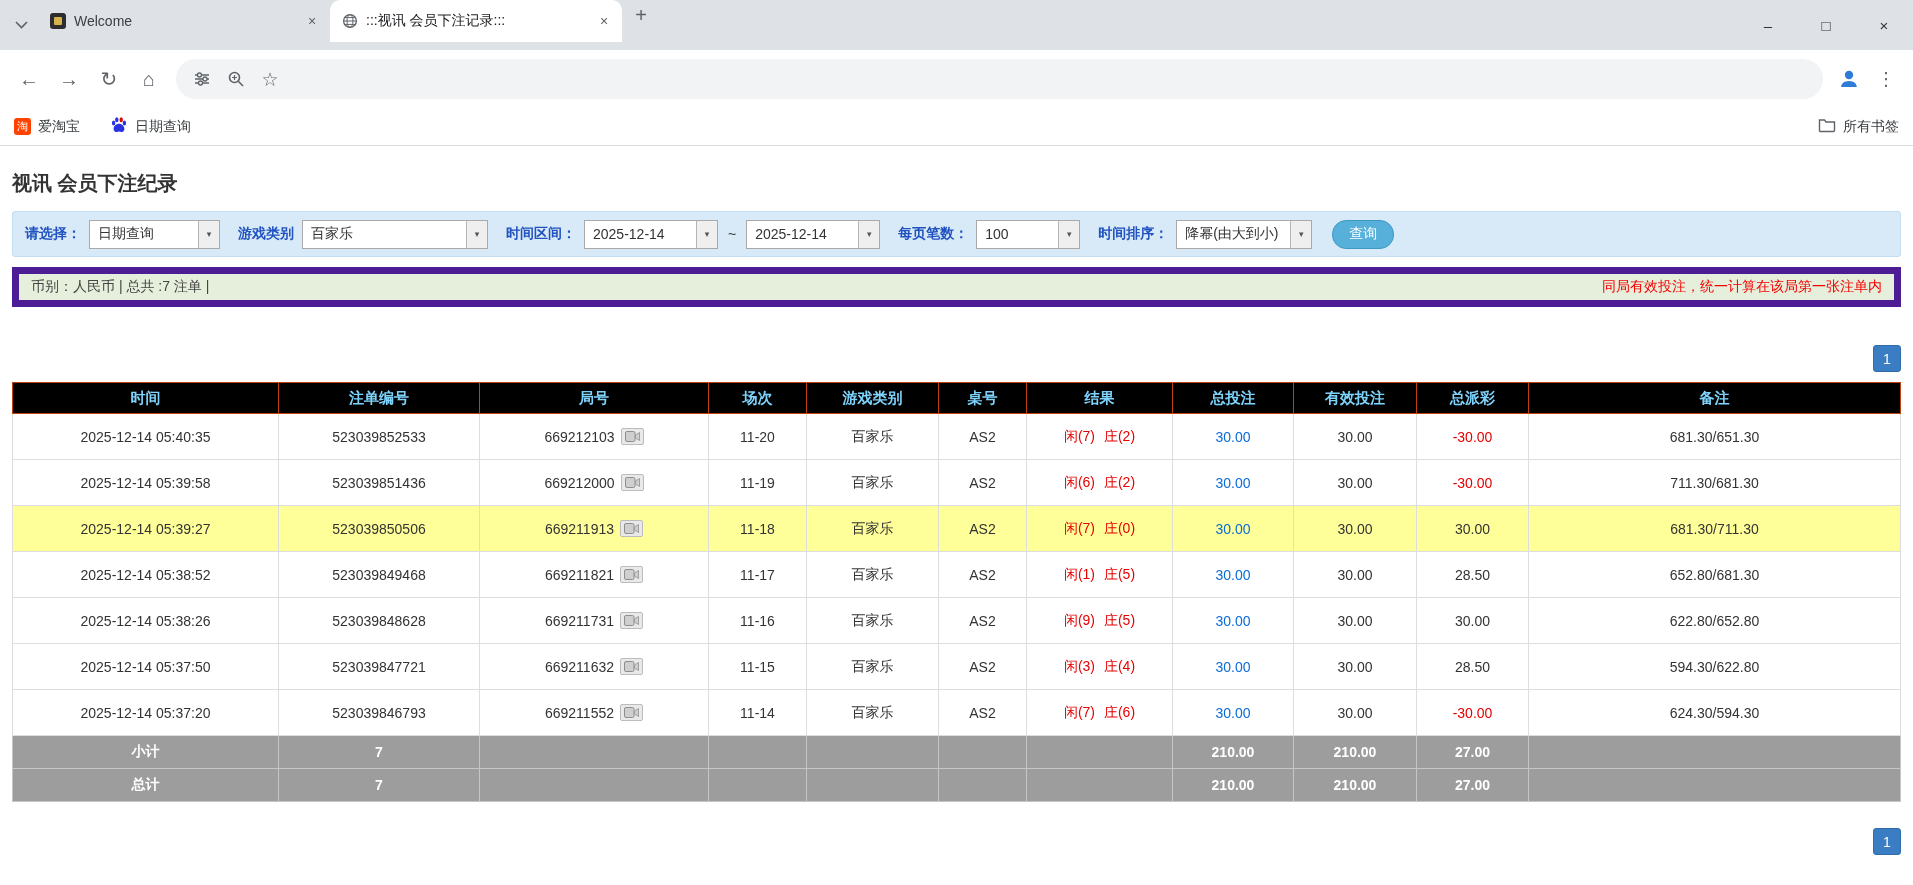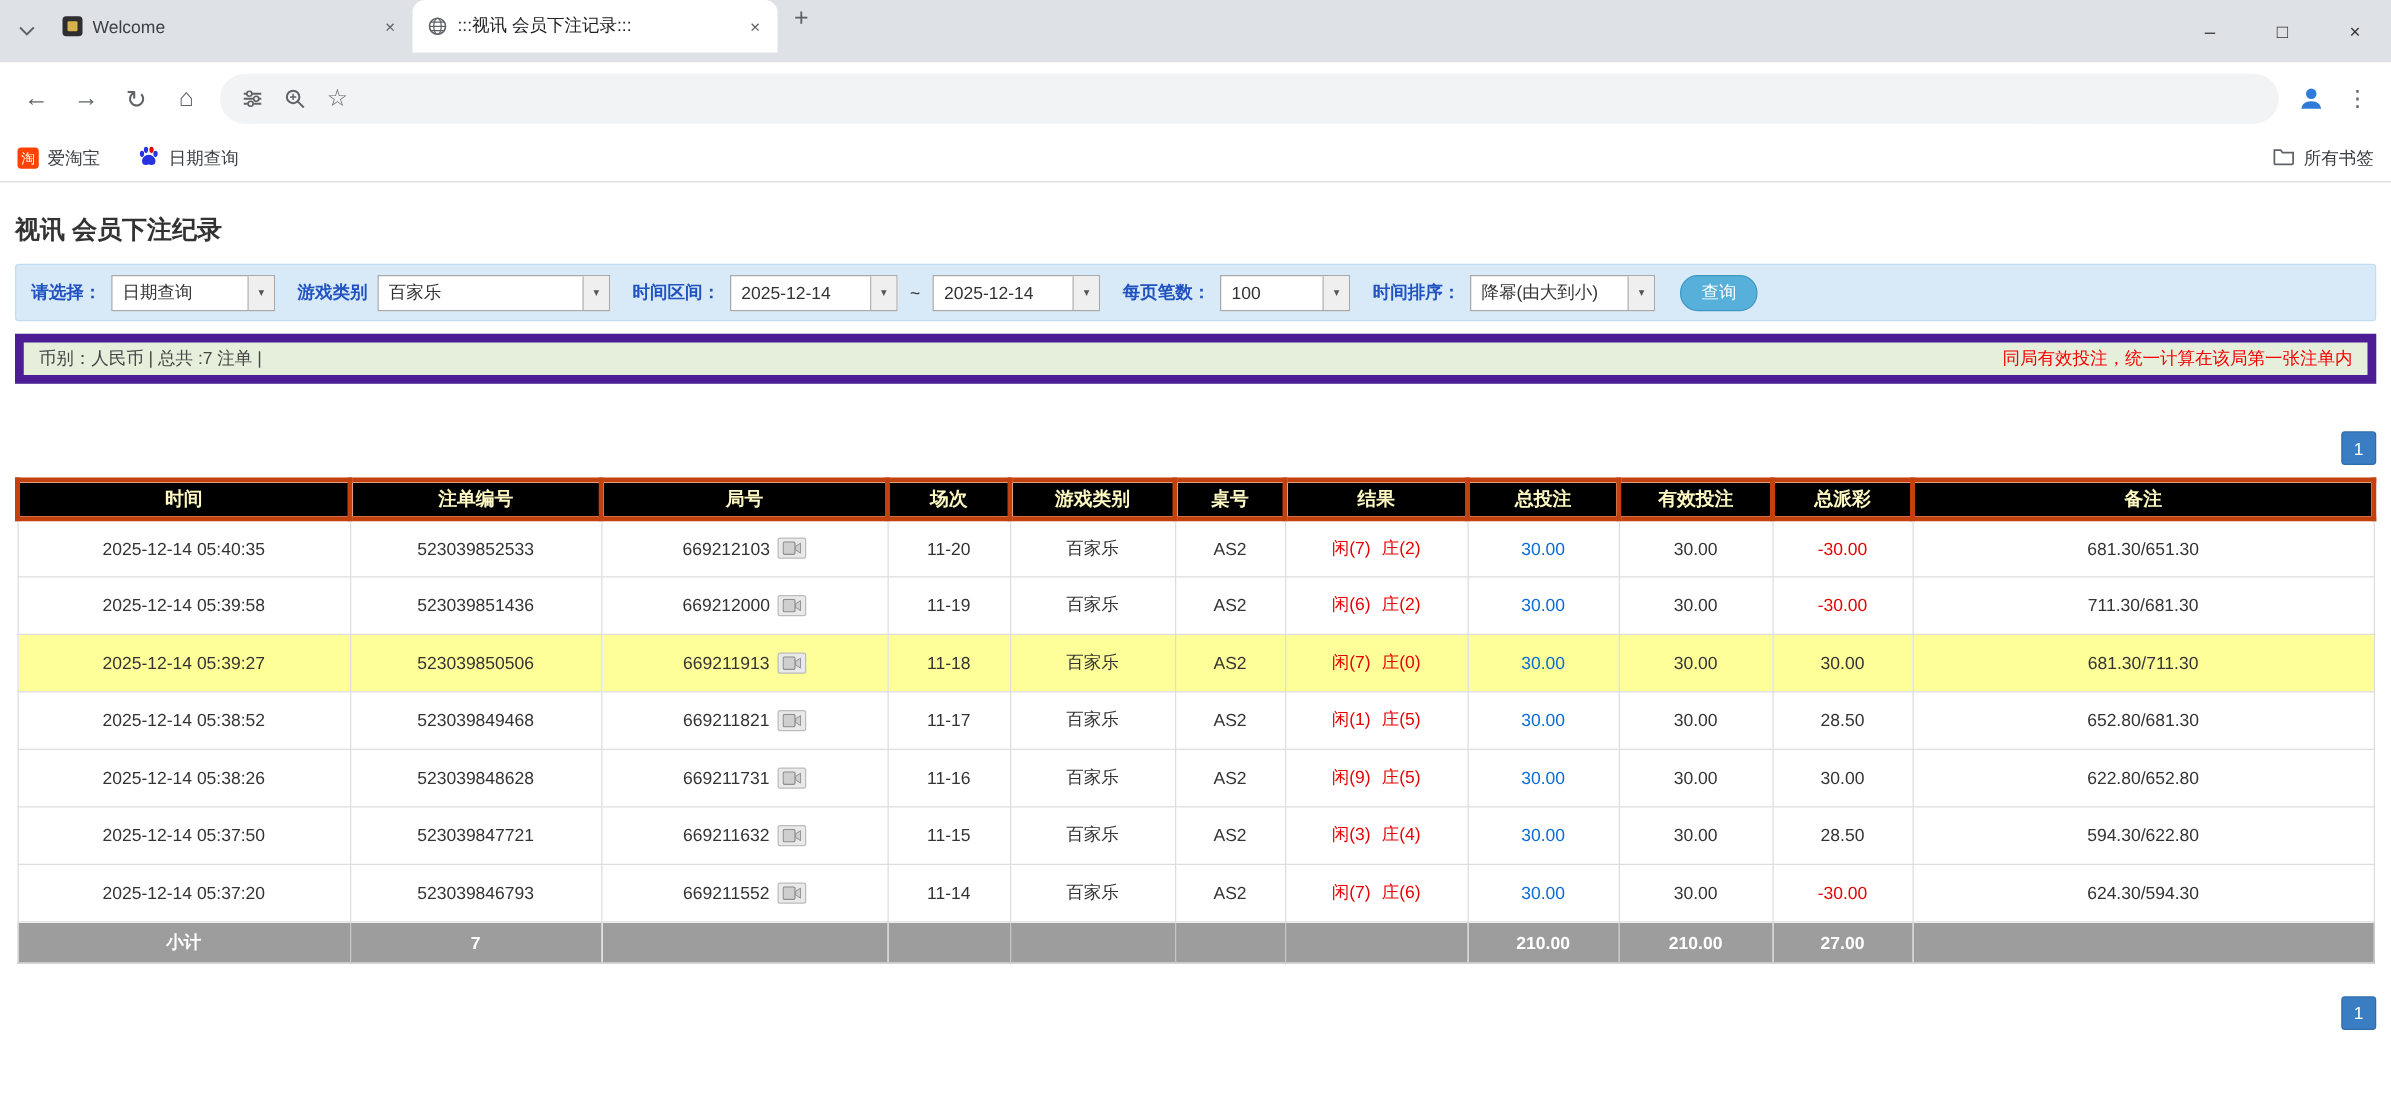--- a/index.html
+++ b/index.html
@@ -49,21 +49,21 @@
   .info-bar{margin-top:10px;background:#e5efdb;border:7px solid #4c1d95;height:40px;display:flex;align-items:center;justify-content:space-between;padding:0 12px;font-size:14px}
   .info-left{color:#444}
   .info-right{color:#f50000}
 
   .pager{display:flex;justify-content:flex-end}
   .pager.top{margin:38px 0 10px}
   .pager.bottom{margin:26px 0 0}
   .pager-btn{min-width:28px;height:27px;background:#3b7dc2;border:1px solid #2f6cab;color:#fff;font-size:14px;border-radius:3px;cursor:pointer}
 
   table{width:100%;border-collapse:collapse;table-layout:fixed}
-  th{background:#000;color:#fef9c3;font-size:15px;font-weight:700;height:31px;border:4px solid #c2410c;white-space:nowrap;overflow:hidden}
+  th{background:#000;color:#7dd3fc;font-size:15px;font-weight:700;height:31px;border:1px solid #c2410c;white-space:nowrap;overflow:hidden}
   td{height:46px;text-align:center;font-size:14px;color:#333;border:1px solid #ddd;background:#fff;white-space:nowrap;overflow:hidden}
   tr.hl td{background:#ffff99}
   tr.sum td{background:#9d9d9d;color:#fff;font-weight:700;height:33px;border-color:#c6c6c6}
   .round-wrap{display:inline-flex;align-items:center;gap:6px}
   .cam{display:inline-flex;align-items:center;background:#e9e9e9;border:1px solid #bcbcbc;border-radius:2px;padding:2px 3px;cursor:pointer}
   .res{color:#e60000}
   .res + .res{margin-left:5px}
   .bet-link{color:#0a6cd6;cursor:pointer;text-decoration:none}
   .neg{color:#e60000}
 </style>
@@ -196,21 +196,21 @@
       <span class="combo-btn">▾</span>
     </div>
 
     <span class="flabel">每页笔数：</span>
     <div class="combo" style="width:104px">
       <span class="combo-val">100</span>
       <span class="combo-btn">▾</span>
     </div>
 
     <span class="flabel">时间排序：</span>
-    <div class="combo" style="width:148px">
+    <div class="combo" style="width:136px">
       <span class="combo-val">降幂(由大到小)</span>
       <span class="combo-btn">▾</span>
     </div>
 
     <button class="search-btn">查询</button>
   </div>
 
   <div class="info-bar">
     <span class="info-left">币别：人民币 | 总共 :7 注单 |</span>
     <span class="info-right">同局有效投注，统一计算在该局第一张注单内</span>
@@ -452,19 +452,32 @@
           <td></td>
           <td></td>
           <td></td>
           <td></td>
           <td></td>
           <td>210.00</td>
           <td>210.00</td>
           <td>27.00</td>
           <td></td>
         </tr>
+        <tr class="sum">
+          <td>总计</td>
+          <td>7</td>
+          <td></td>
+          <td></td>
+          <td></td>
+          <td></td>
+          <td></td>
+          <td>210.00</td>
+          <td>210.00</td>
+          <td>27.00</td>
+          <td></td>
+        </tr>
       </tbody>
   </table>
 
   <div class="pager bottom">
     <button class="pager-btn">1</button>
   </div>
 </div>
 
 </body></html>

